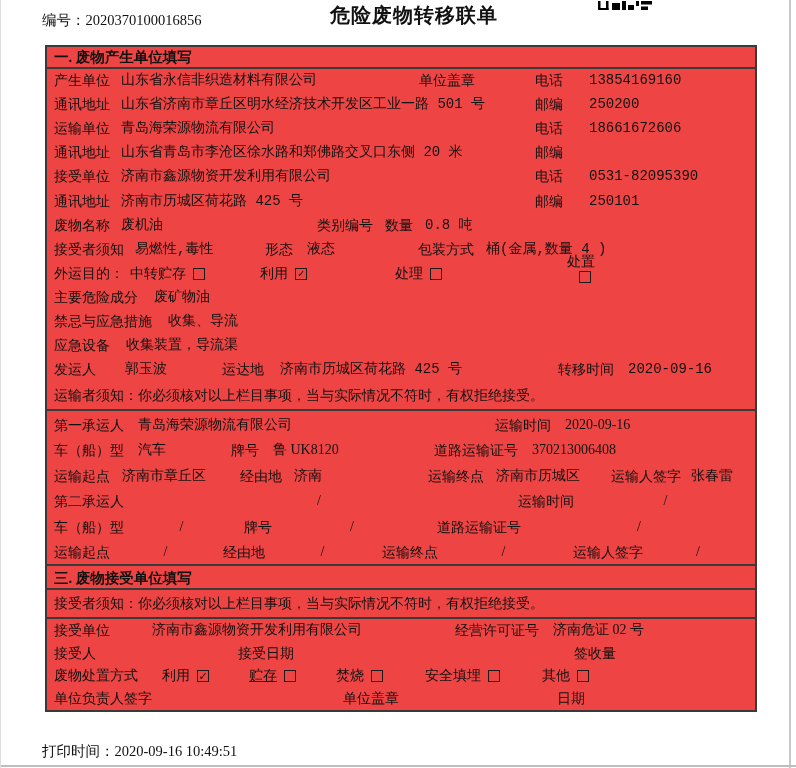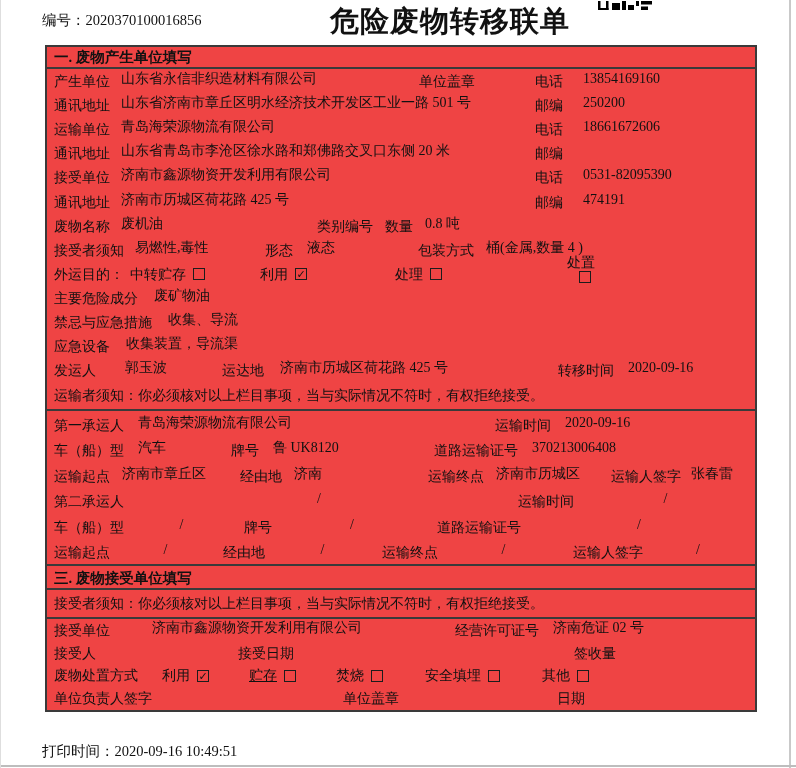--- a/index.html
+++ b/index.html
@@ -1,37 +1,37 @@
 <!DOCTYPE html>
 <html><head>
 <meta charset="utf-8">
 <style>
   * { box-sizing: border-box; margin: 0; padding: 0; }
   html,body { width:796px; height:768px; background:#fff; overflow:hidden; }
   body { position:relative; font-family:"Liberation Serif","DejaVu Serif",serif; color:#111; font-size:14px; }
 
   .doc-no { position:absolute; top:11px; left:42px; font-size:14.5px; white-space:nowrap; }
-  .page-title { position:absolute; top:2px; left:330px; font-size:29px; font-weight:bold; letter-spacing:1px; white-space:nowrap; }
+  .page-title { position:absolute; top:2px; left:330px; font-size:20px; font-weight:bold; letter-spacing:1px; white-space:nowrap; }
   .qr-frag { position:absolute; top:0; left:598px; width:56px; height:11px; }
 
   .form { position:absolute; top:45px; left:45px; width:712px; border:2px solid #3a3a3a; background:#ef4444; }
   .sec-title { height:22px; line-height:21px; padding:0 7px; font-weight:bold; font-size:14.5px; border-bottom:2px solid #3a3a3a; }
   .sec-title.mid { border-top:2px solid #3a3a3a; height:26px; line-height:24px; }
   .notice { height:29px; line-height:28px; padding:0 7px; border-bottom:2px solid #3a3a3a; }
 
   .row { display:flex; align-items:flex-end; padding:0 8px 3px 7px; }
-  .s1 .row { height:24.1px; }
+  .s1 .row { height:24.1px;font-family:Liberation Mono, monospace; }
   .s2 .row { height:25.5px; }
   .s3 .row { height:22.7px; }
   .lbl { white-space:nowrap; line-height:17px; }
-  .u { border-bottom:3px solid #ef4444; white-space:nowrap; line-height:17px; padding:0 4px; overflow:hidden; }
+  .u { border-bottom:1px solid #ef4444; white-space:nowrap; line-height:17px; padding:0 4px; overflow:hidden; }
   .u.f { flex:1; }
   .u.c { text-align:center; }
   .rgt { width:212px; display:flex; align-items:flex-end; flex-shrink:0; }
-  .rgt .lbl { margin-right:16px; }
+  .rgt .lbl { margin-right:22px; }
   .left { flex:1; display:flex; align-items:flex-end; min-width:0; }
   .cb { display:inline-block; width:12px; height:12px; border:1px solid #1c1c1c; margin-left:7px; font-size:11px; line-height:11px; text-align:center; vertical-align:-1px; flex-shrink:0; }
   .opt { display:flex; align-items:center; }
 
   .print-time { position:absolute; top:742px; left:42px; font-size:14.5px; white-space:nowrap; }
 
   .edge-right { position:absolute; top:0; left:789px; width:2px; height:768px; background:#c9c9c9; }
   .edge-bottom { position:absolute; top:765px; left:0; width:796px; height:2px; background:#bdbdbd; }
   .edge-left { position:absolute; top:0; left:0; width:1px; height:768px; background:#dedede; }
 </style>
@@ -119,21 +119,21 @@
       </div>
     </div>
 
     <div class="row">
       <div class="left">
         <span class="lbl">通讯地址</span>
         <span class="u f" style="margin-left:7px;margin-right:12px;">济南市历城区荷花路 425 号</span>
       </div>
       <div class="rgt">
         <span class="lbl">邮编</span>
-        <span class="u f">474191</span>
+        <span class="u f">250101</span>
       </div>
     </div>
 
     <div class="row">
       <span class="lbl">废物名称</span>
       <span class="u" style="width:190px;margin-left:7px;">废机油</span>
       <span class="lbl" style="margin-left:10px;">类别编号</span>
       <span class="lbl" style="margin-left:12px;">数量</span>
       <span class="u f" style="margin-left:8px;">0.8 吨</span>
     </div>

